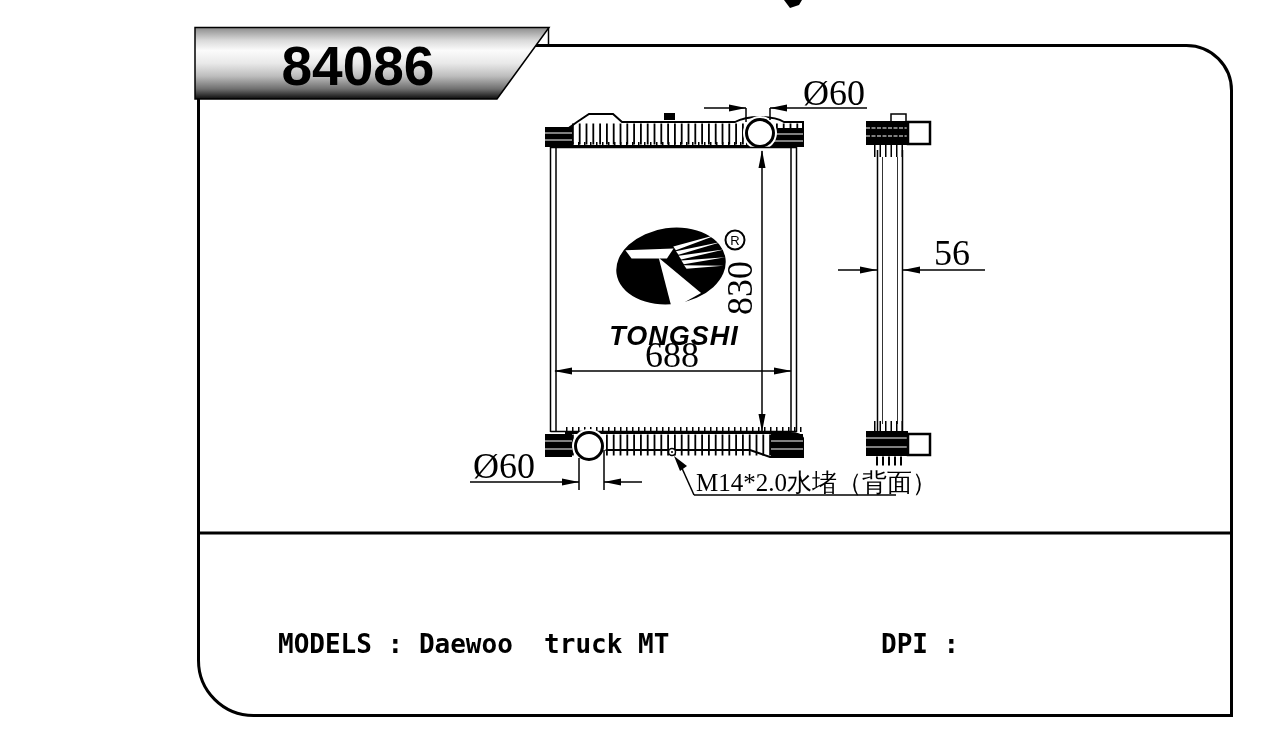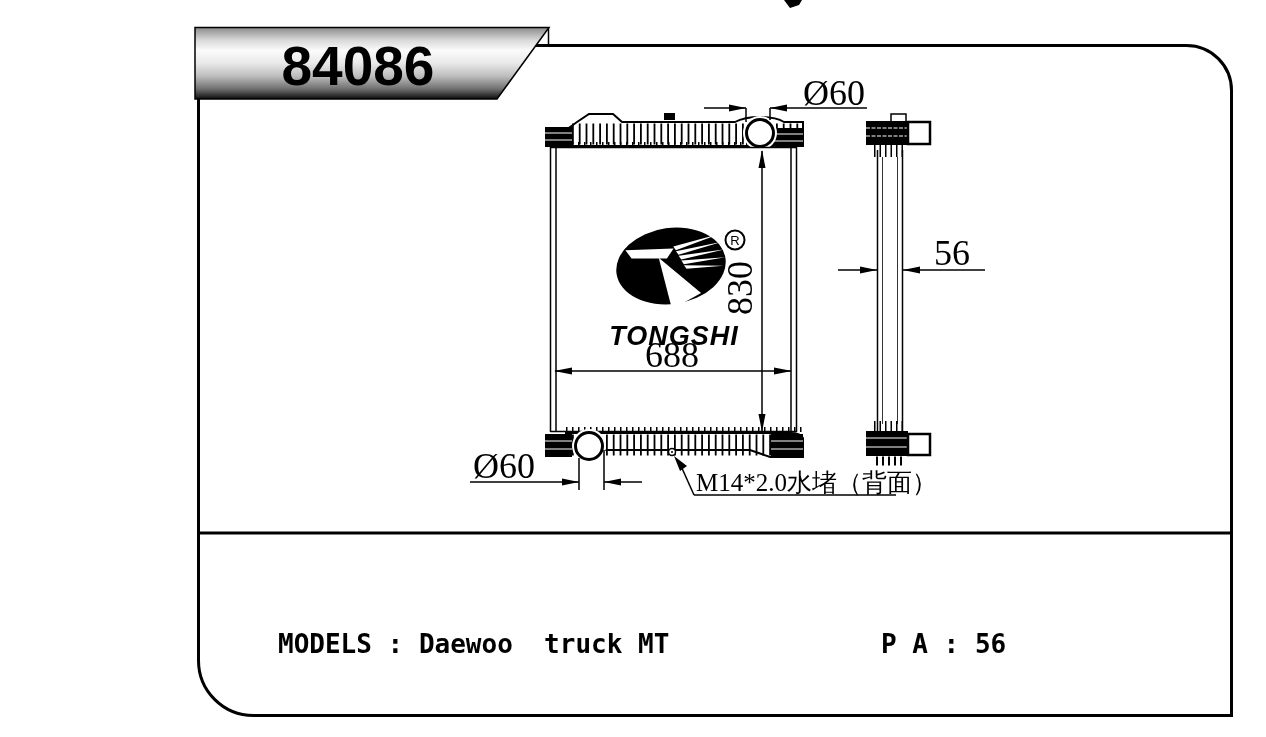--- a/index.html
+++ b/index.html
@@ -192,19 +192,18 @@
     </g>
   </svg>
 
   <div class="spec-col left">
     <div class="spec-row">MODELS : Daewoo  truck MT</div>
     <div class="spec-row">CORE SIZE : 830*688</div>
     
     
   </div>
   <div class="spec-col right">
-    <div class="spec-row">P A : 56</div>
     <div class="spec-row">DPI :</div>
     
     
   </div>
 
 </div>
 
 </body></html>

